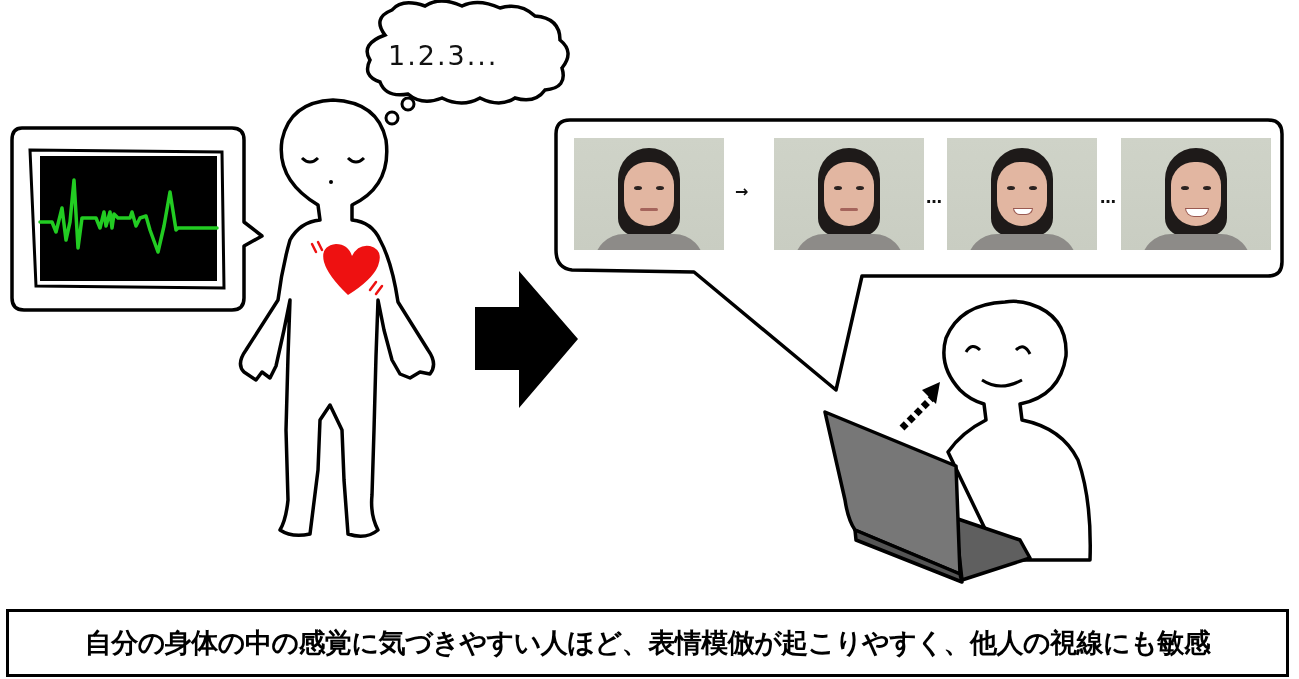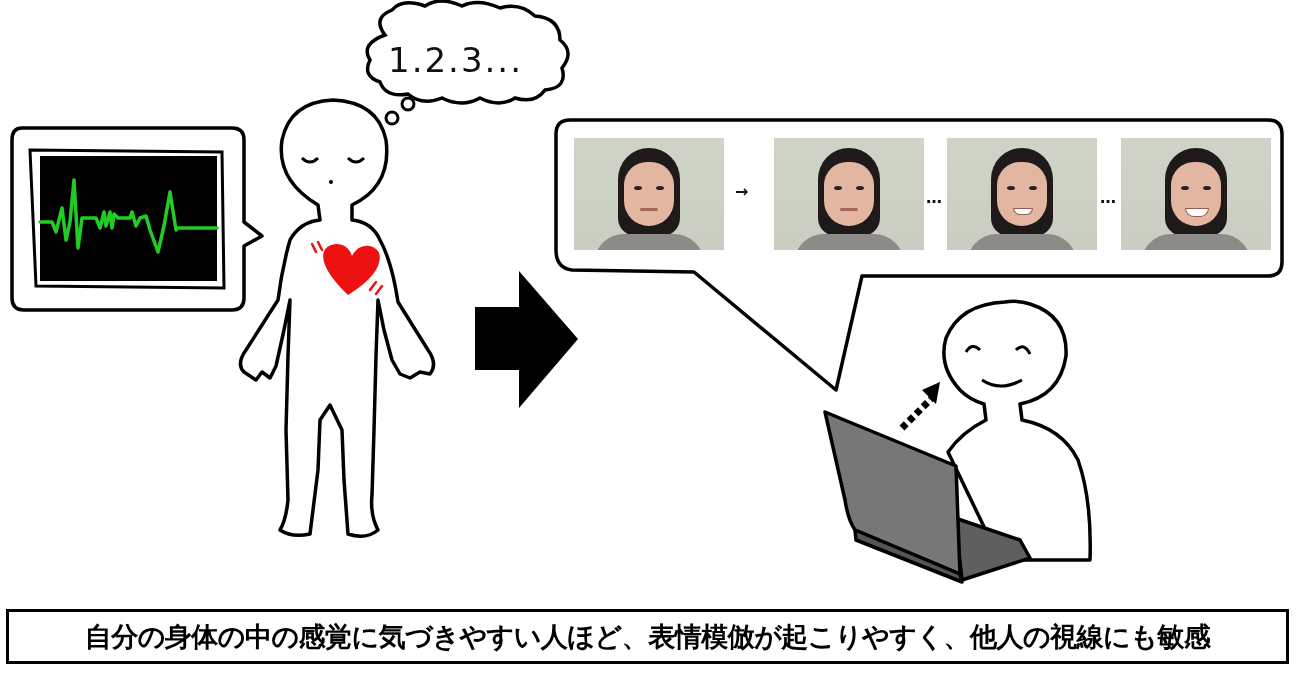--- a/index.html
+++ b/index.html
@@ -1,28 +1,28 @@
 <!DOCTYPE html>
 <html><head>
 <meta charset="utf-8">
 <style>
   html,body{margin:0;padding:0;background:#fff;}
   body{width:1299px;height:679px;position:relative;overflow:hidden;font-family:"DejaVu Sans",sans-serif;}
   svg{position:absolute;left:0;top:0;}
-  .thought-text{position:absolute;left:388px;top:40px;width:150px;font-family:"DejaVu Sans",sans-serif;font-size:34px;color:#111;letter-spacing:2px;}
+  .thought-text{position:absolute;left:388px;top:40px;width:150px;font-family:"DejaVu Sans",sans-serif;font-size:27px;color:#111;letter-spacing:2px;}
   .photo{position:absolute;top:138px;width:150px;height:112px;background:linear-gradient(180deg,#cfd3c8 0%,#c9cdc2 100%);overflow:hidden;}
   .photo .hair{position:absolute;left:44px;top:10px;width:62px;height:88px;background:#1e1a19;border-radius:31px 31px 18px 18px;}
   .photo .face{position:absolute;left:50px;top:24px;width:50px;height:64px;background:#e2b6a1;border-radius:24px 24px 26px 26px;}
   .photo .shirt{position:absolute;left:20px;top:96px;width:110px;height:30px;background:#8d8b88;border-radius:40px 40px 0 0;}
   .photo .eye{position:absolute;top:48px;width:8px;height:4px;background:#2a2220;border-radius:50%;}
   .photo .mouth{position:absolute;left:66px;top:70px;width:18px;height:3px;background:#a5645c;border-radius:2px;}
   .photo .mouth.smile1{height:5px;border-radius:0 0 8px 8px;background:#fff;border:1px solid #9a5a52;}
   .photo .mouth.smile2{width:22px;left:64px;height:7px;border-radius:0 0 11px 11px;background:#fff;border:1px solid #9a5a52;}
   .seq-sep{position:absolute;font-size:16px;color:#111;font-weight:bold;}
-  .caption-box{position:absolute;left:6px;top:609px;width:1283px;height:55px;border:3px solid #000;box-sizing:border-box;display:flex;align-items:center;justify-content:center;}
+  .caption-box{position:absolute;left:6px;top:609px;width:1283px;height:68px;border:3px solid #000;box-sizing:border-box;display:flex;align-items:center;justify-content:center;}
   .caption{font-family:"DejaVu Sans",sans-serif;font-weight:bold;font-size:27px;color:#000;letter-spacing:-0.5px;white-space:nowrap;}
 </style>
 </head>
 <body>
 
 <svg width="1299" height="679" viewBox="0 0 1299 679">
 
   <g>
     <path d="M22 128 Q12 128 12 140 L12 298 Q12 310 24 310 L232 310 Q244 310 244 298 L244 246 L262 236 L244 222 L244 140 Q244 128 232 128 Z" fill="#fff" stroke="#000" stroke-width="3.5" stroke-linejoin="round"></path>
     <path d="M30 150 L222 152 L224 288 L36 286 Z" fill="#fff" stroke="#000" stroke-width="3"></path>

